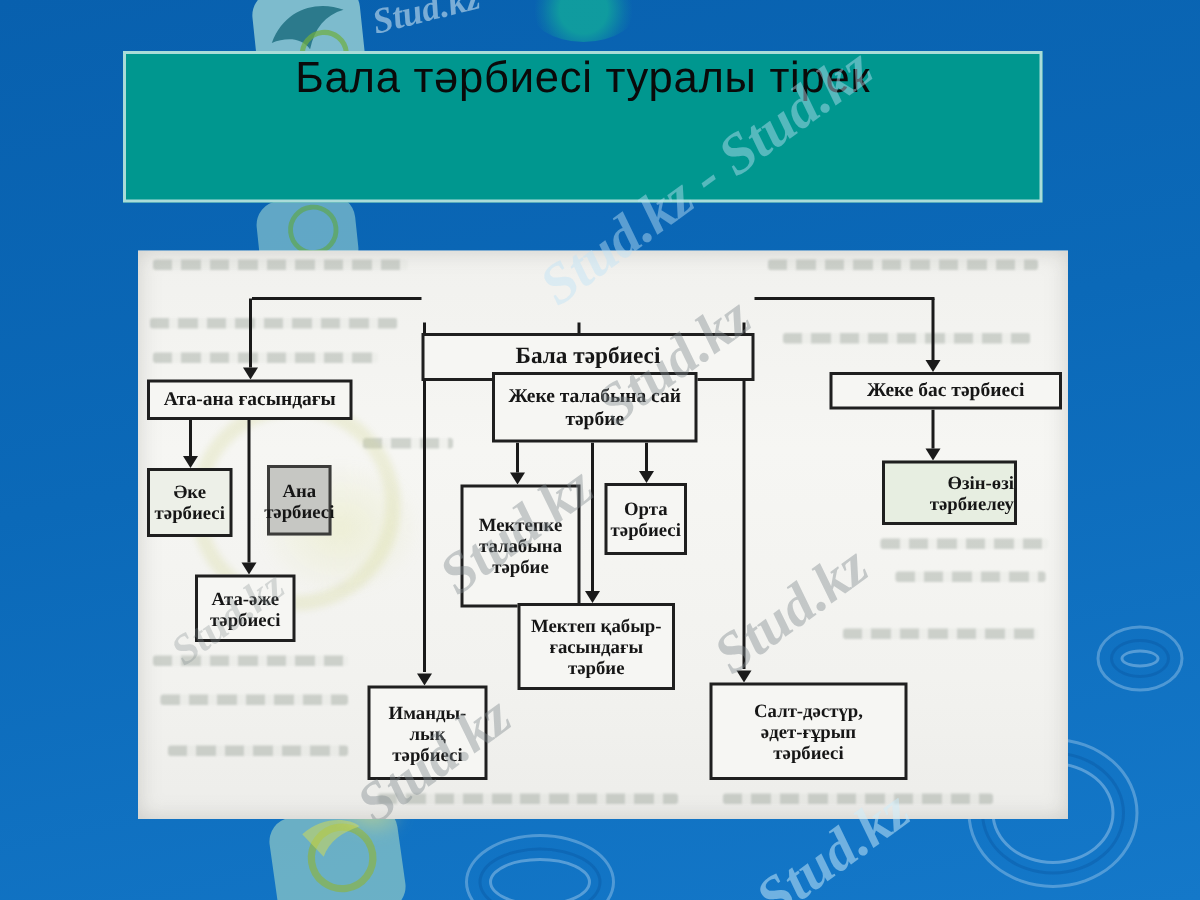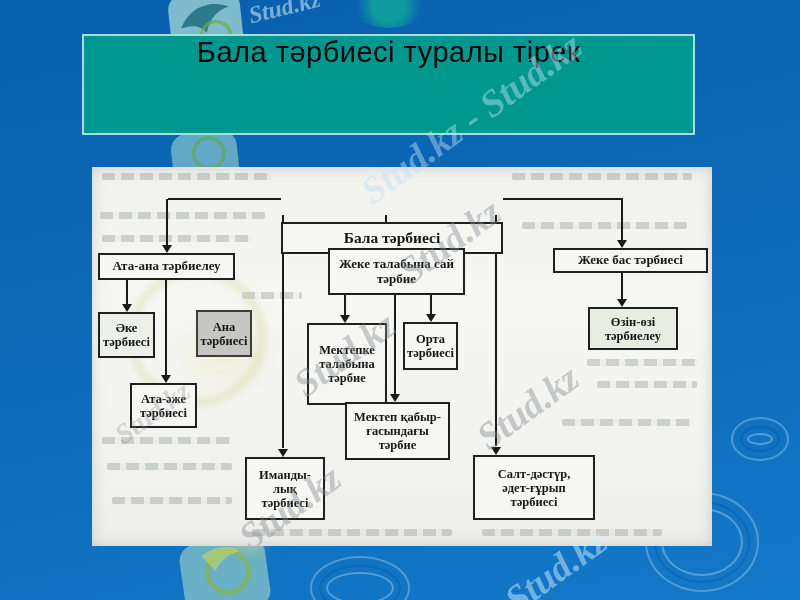--- a/index.html
+++ b/index.html
@@ -30,21 +30,21 @@
     position:absolute; box-sizing:border-box; background:#f6f6f3;
     border:2px solid #1f1f1f; z-index:10;
     display:flex; flex-direction:column; align-items:center; justify-content:center;
     font-family:"Liberation Serif", serif; font-weight:700; color:#161616;
     text-align:center; line-height:1.12;
   }
   .node .nl { display:block; font-size:12.5px; white-space:nowrap; }
   .node.big .nl { font-size:15.5px; }
   .node.mid .nl { font-size:13px; }
   .fill-gray  { background:#c6c7c3; border-color:#3c3c3a; }
-  .fill-green { background:#e7eee1; }
+  .fill-green { background:#e7eee1;align-items:flex-end; }
   .fill-green2{ background:#edf0e8; }
   
   .eh, .ev { position:absolute; background:#1a1a1a; z-index:5; }
   .eh { height:2px; } .ev { width:2px; }
   .arr {
     position:absolute; width:0; height:0; z-index:6;
     border-left:5px solid transparent; border-right:5px solid transparent;
     border-top:8px solid #1a1a1a;
   }
   
@@ -178,29 +178,29 @@
     <div class="arr" style="left:298px; top:227px;"></div>
 
     <div class="ev" style="left:529px; top:106px; height:26px;"></div>
     <div class="arr" style="left:525px; top:132px;"></div>
 
     <div class="node big" style="left:189px; top:16px; width:222px; height:32px;margin-top:39px;">
       <span class="nl">Бала тәрбиесі</span>
     </div>
 
     <div class="node mid" style="left:6px; top:86px; width:137px; height:27px;">
-      <span class="nl">Ата-ана тәрбиелеу</span>
+      <span class="nl">Ата-ана ғасындағы</span>
     </div>
 
     <div class="node fill-green2" style="left:6px; top:145px; width:57px; height:46px;">
       <span class="nl">Әке</span>
       <span class="nl">тәрбиесі</span>
     </div>
 
-    <div class="node fill-gray" style="left:104px; top:143px; width:56px; height:47px;">
+    <div class="node fill-gray" style="left:86px; top:143px; width:43px; height:47px;">
       <span class="nl">Ана</span>
       <span class="nl">тәрбиесі</span>
     </div>
 
     <div class="node" style="left:38px; top:216px; width:67px; height:45px;">
       <span class="nl">Ата-әже</span>
       <span class="nl">тәрбиесі</span>
     </div>
 
     <div class="node mid" style="left:236px; top:81px; width:137px; height:47px;">
@@ -233,21 +233,21 @@
 
     <div class="node mid" style="left:461px; top:81px; width:155px; height:25px;">
       <span class="nl">Жеке бас тәрбиесі</span>
     </div>
 
     <div class="node fill-green" style="left:496px; top:140px; width:90px; height:43px;">
       <span class="nl">Өзін-өзі</span>
       <span class="nl">тәрбиелеу</span>
     </div>
 
-    <div class="node" style="left:381px; top:288px; width:122px; height:65px;">
+    <div class="node" style="left:381px; top:288px; width:132px; height:65px;">
       <span class="nl">Салт-дәстүр,</span>
       <span class="nl">әдет-ғұрып</span>
       <span class="nl">тәрбиесі</span>
     </div>
 
     <div class="wm wm-page" style="left:300px; top:52px;">Stud.kz</div>
     <div class="wm wm-page" style="left:195px; top:165px;">Stud.kz</div>
     <div class="wm wm-page" style="left:378px; top:218px;">Stud.kz</div>
     <div class="wm wm-page" style="left:140px; top:318px;">Stud.kz</div>
     <div class="wm wm-page" style="left:18px; top:230px; font-size:28px; color:rgba(128,138,144,0.30);">Stud.kz</div>

